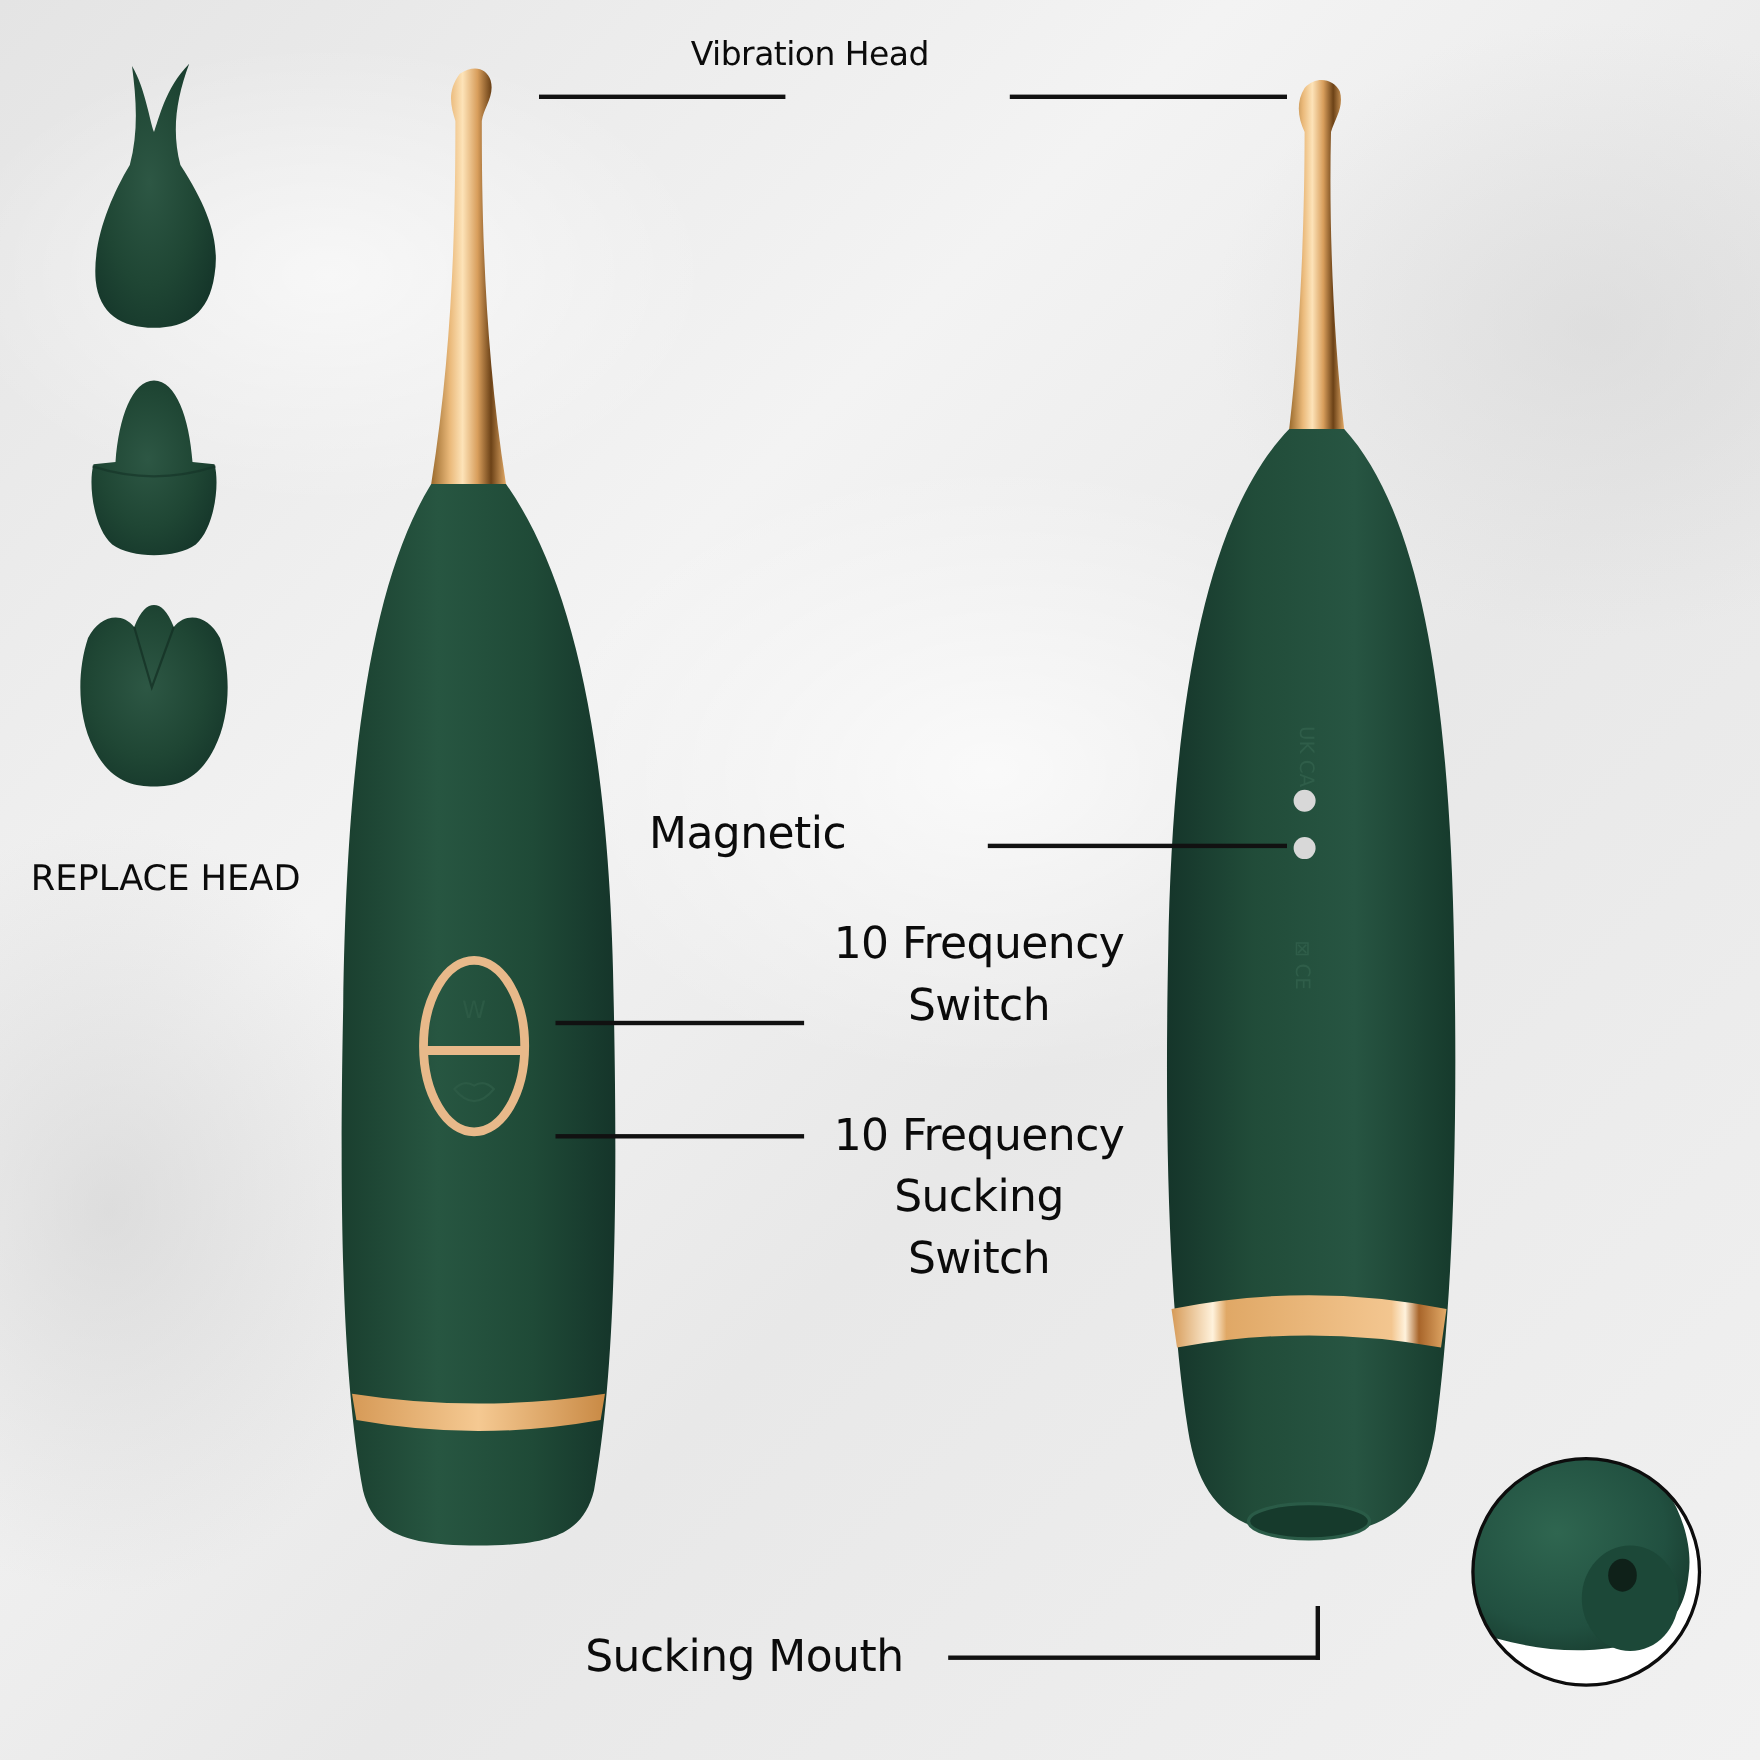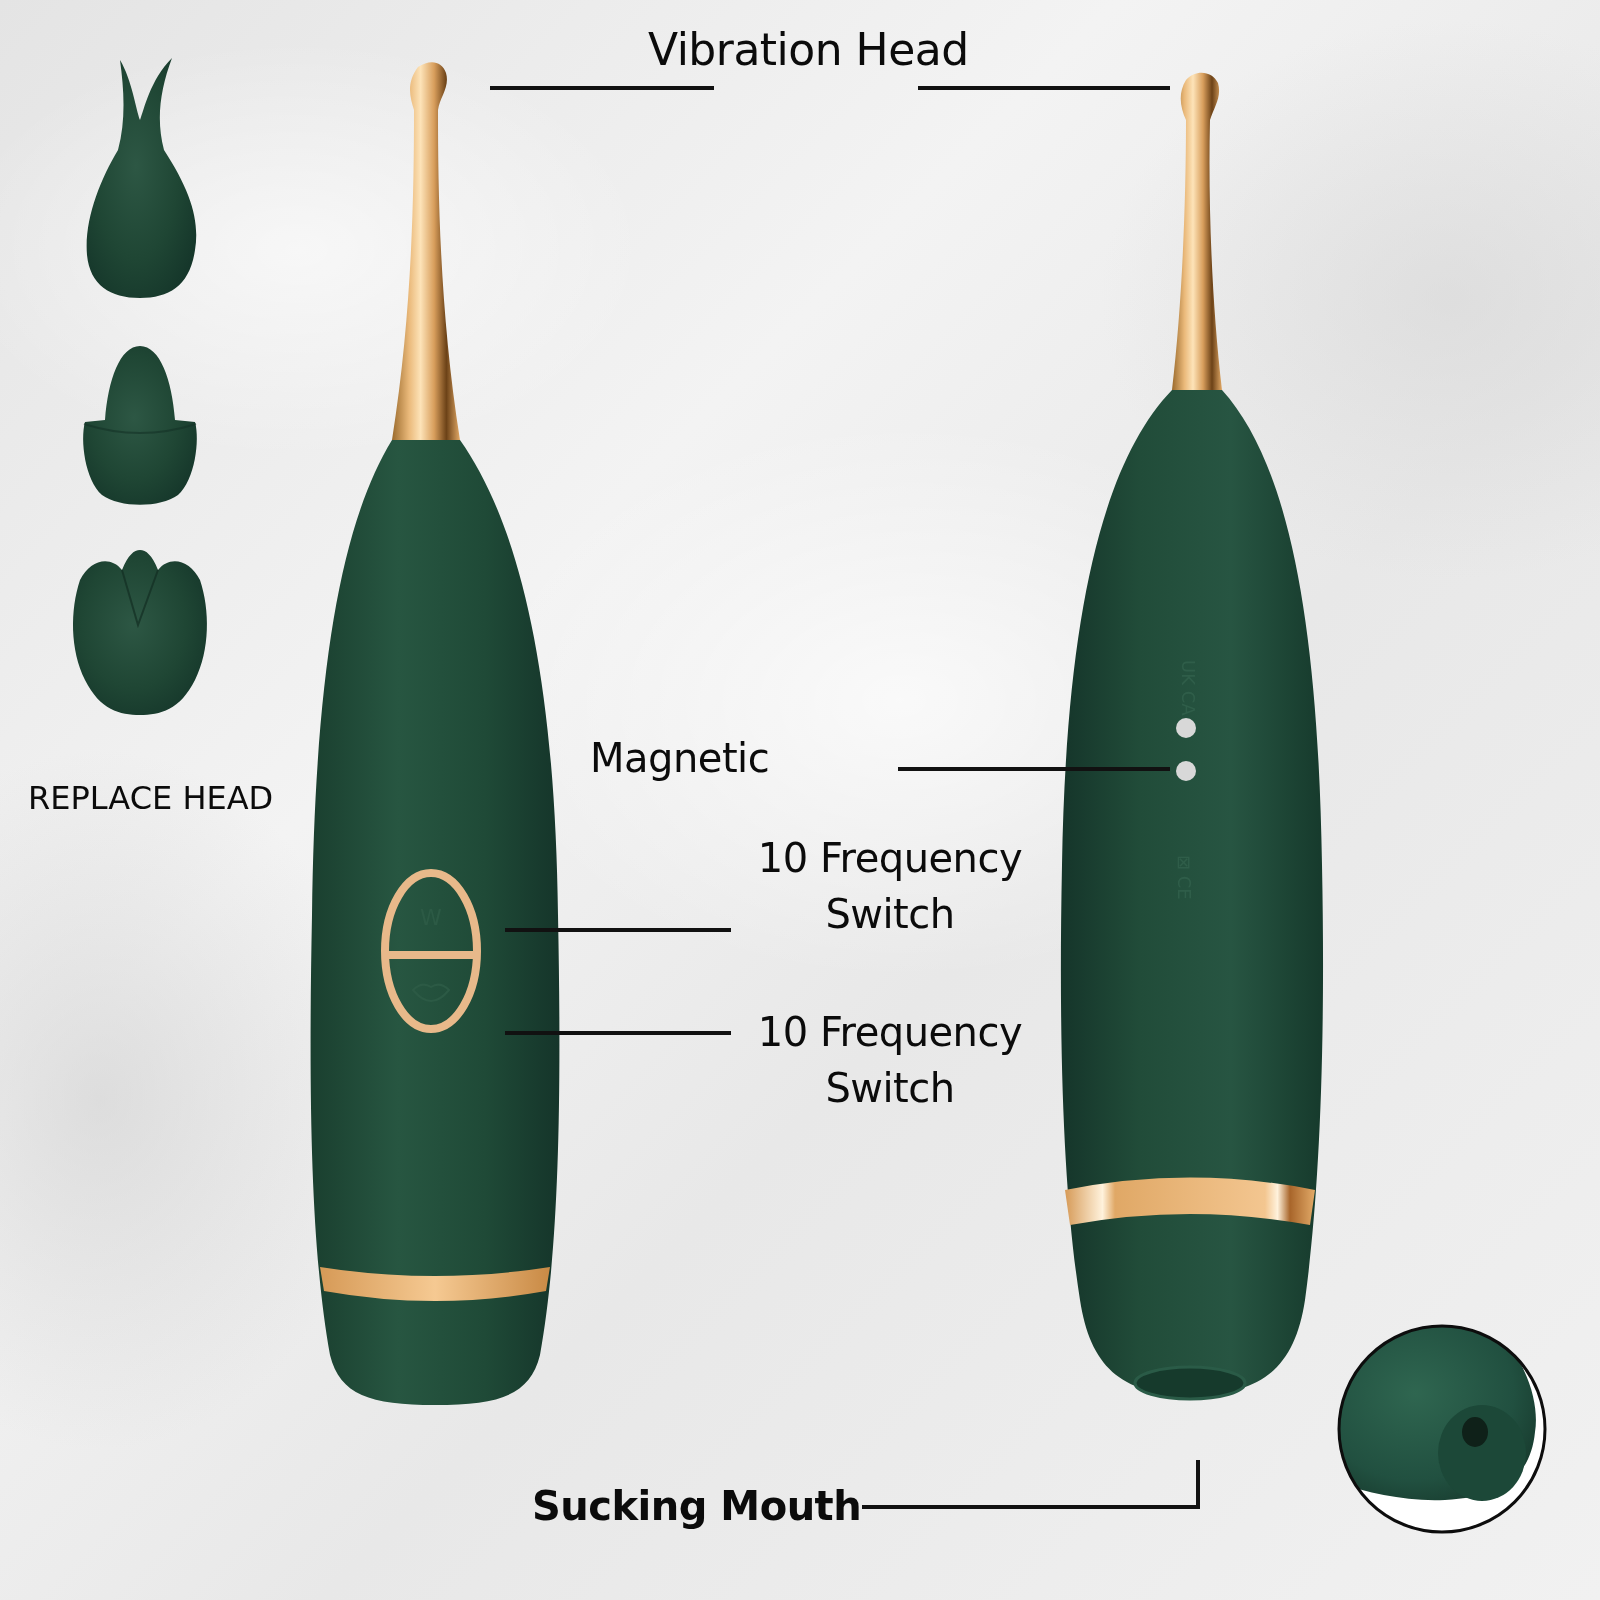--- a/index.html
+++ b/index.html
@@ -147,36 +147,37 @@
   </defs>
   <circle cx="107" cy="107" r="103" fill="#ffffff"></circle>
   <g clip-path="url(#cc)">
     <path d="M0 0 L150 0 C190 30 205 80 200 110 C195 160 160 175 110 178 C70 180 30 170 0 160 Z" fill="url(#mg)"></path>
     <ellipse cx="147" cy="131" rx="44" ry="48" fill="#1c4838"></ellipse>
     <ellipse cx="140" cy="110" rx="13" ry="15" fill="#0f2119"></ellipse>
   </g>
   <circle cx="107" cy="107" r="103" fill="none" stroke="#0d0d0d" stroke-width="3"></circle>
 </svg>
 
-<div class="label" style="left:648px; top:24px; font-size:44px; line-height:52px;">Vibration Head</div>
+<div class="label" style="left:628px; top:24px; font-size:30px; line-height:52px;">Vibration Head</div>
 <div class="line" style="left:490px; top:86px; width:224px;"></div>
 <div class="line" style="left:918px; top:86px; width:252px;"></div>
 
 <div class="label" style="left:590px; top:734px;">
   <span class="ln">Magnetic</span>
 </div>
 <div class="line" style="left:898px; top:767px; width:272px;"></div>
 
 <div class="label center" style="left:745px; top:834px; width:290px;">
   <span class="ln">10 Frequency</span>
   <span class="ln" style="margin-top:8px;">Switch</span>
 </div>
 <div class="line" style="left:505px; top:928px; width:226px;"></div>
 
 <div class="label center" style="left:745px; top:1008px; width:290px;">
   <span class="ln">10 Frequency</span>
+  <span class="ln" style="margin-top:8px;">Sucking</span>
   <span class="ln" style="margin-top:8px;">Switch</span>
 </div>
 <div class="line" style="left:505px; top:1031px; width:226px;"></div>
 
-<div class="label" style="left:532px; top:1482px;font-weight:bold;">Sucking Mouth</div>
+<div class="label" style="left:532px; top:1482px;">Sucking Mouth</div>
 <div class="line" style="left:862px; top:1505px; width:338px;"></div>
 <div class="vline" style="left:1196px; top:1460px; height:49px;"></div>
 
 </body></html>

